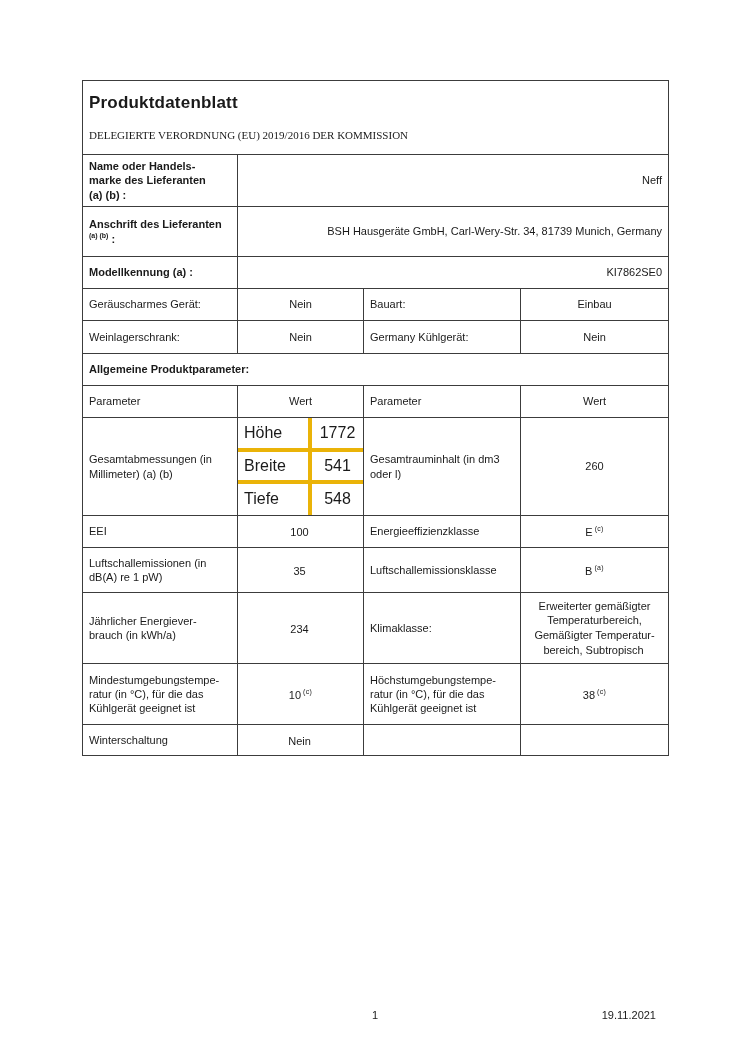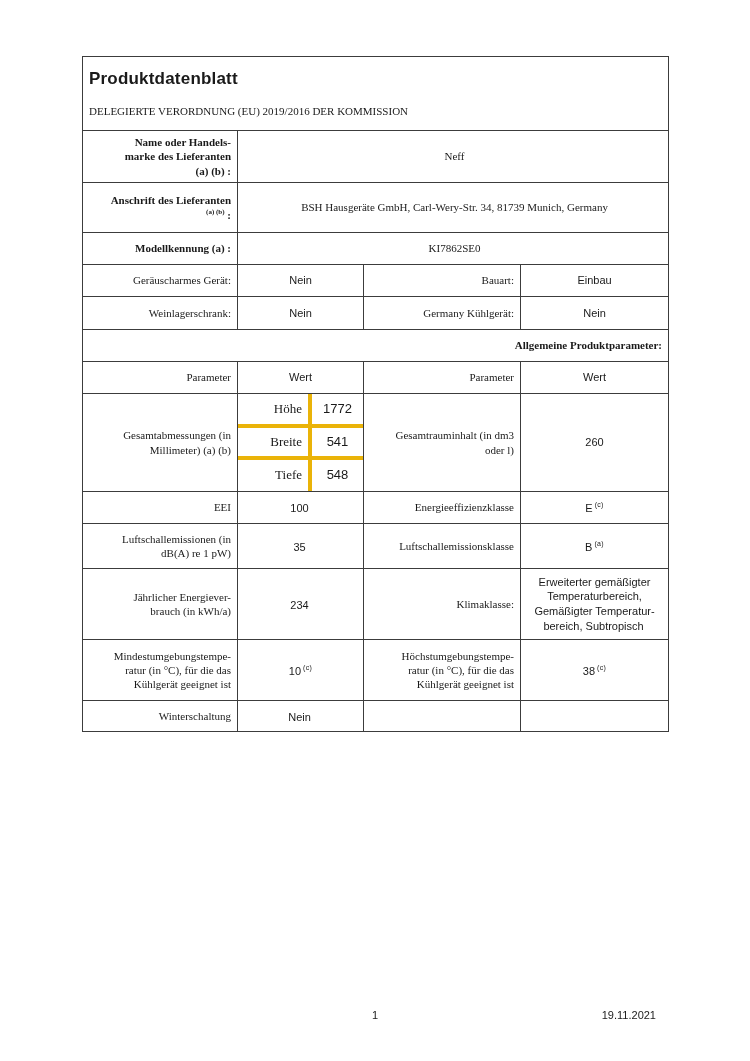--- a/index.html
+++ b/index.html
@@ -10,53 +10,53 @@
     color: #1a1a1a;
   }
   .page {
     position: relative;
     width: 750px; height: 1061px;
     background: #ffffff;
     overflow: hidden;
   }
   table.sheet {
     position: absolute;
-    left: 82px; top: 56px;
+    left: 82px; top: 80px;
     width: 586px;
     border-collapse: collapse;
     table-layout: fixed;
     font-size: 11px;
     line-height: 1.3;
   }
   table.sheet > tbody > tr > td {
     border: 1px solid #3c3c3c;
     vertical-align: middle;
     padding: 3px 6px;
   }
   .title-cell { padding: 11px 6px 9px 6px !important; vertical-align: top !important; }
   .doc-title { font-size: 17px; font-weight: bold; letter-spacing: 0.2px; }
   .doc-subtitle { font-size: 11px; margin-top: 14px; font-family: Liberation Serif, serif; }
   .bold { font-weight: bold; }
-  .lbl { text-align: right; font-family: Liberation Serif, serif; }
+  .lbl { text-align: left; }
   .pre { white-space: pre-line; }
   .val { text-align: center; }
-  .val-left { text-align: center; padding-left: 9px !important; font-family: Liberation Serif, serif; }
+  .val-left { text-align: right; padding-left: 9px !important; }
   sup.fn {
     font-size: 7px;
     vertical-align: super;
     margin-left: 2px;
     letter-spacing: 0.3px;
   }
   sup.fn-bold { font-size: 7px; font-weight: bold; vertical-align: super; }
   td.nested-cell { padding: 0 !important; vertical-align: top !important; }
   table.nested {
     width: 100%; height: 97px;
     border-collapse: collapse;
     table-layout: fixed;
-    font-size: 13px;
+    font-size: 16px;
   }
   table.nested td {
     border: 4px solid #eab308;
     vertical-align: middle;
     padding: 3px 6px;
   }
   table.nested tr:first-child td { border-top: none; }
   table.nested tr:last-child td { border-bottom: none; }
   table.nested td:first-child { border-left: none; }
   table.nested td:last-child { border-right: none; }

